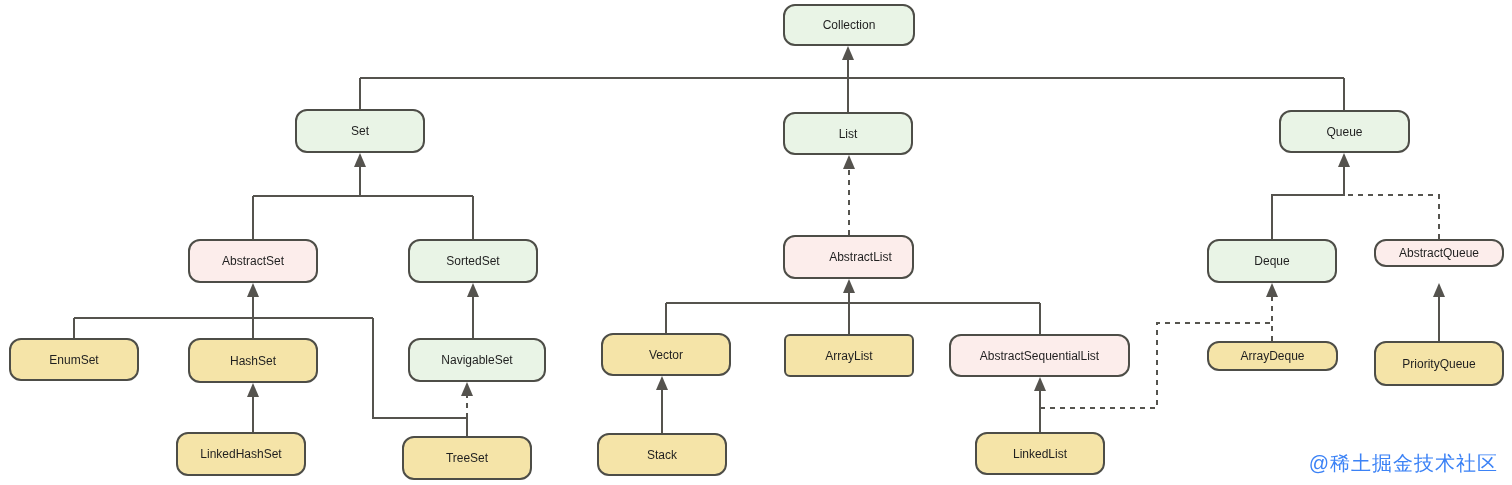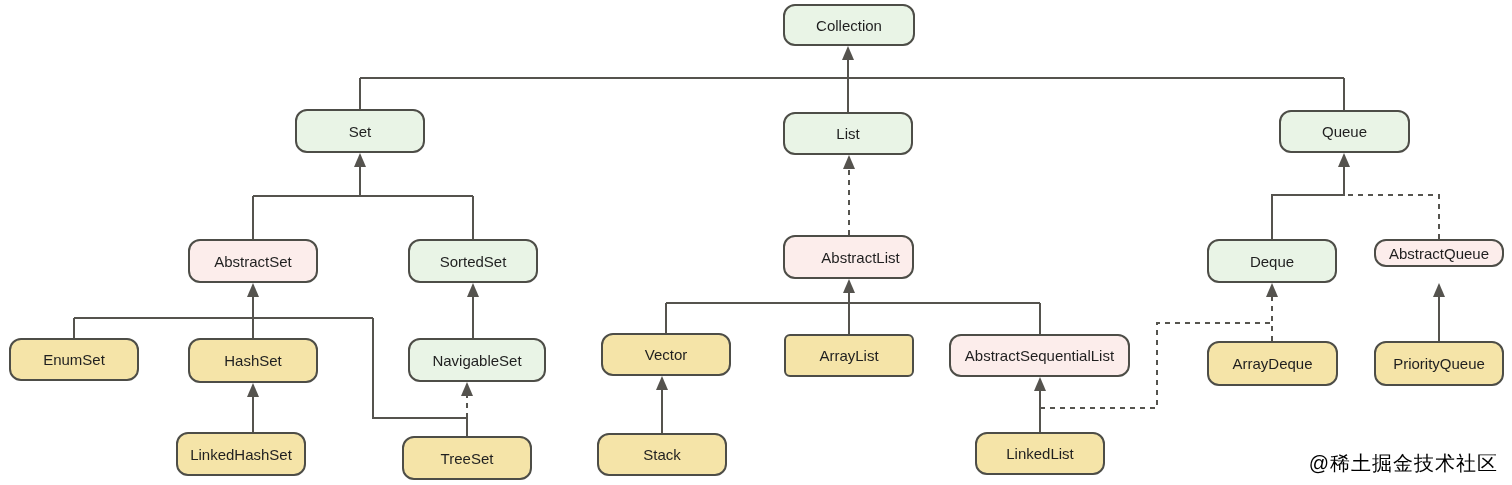--- a/index.html
+++ b/index.html
@@ -8,29 +8,29 @@
     font-family:"Liberation Sans", sans-serif;
   }
   .connectors{position:absolute;left:0;top:0;width:1512px;height:485px;}
   .edge{stroke:#55534e;stroke-width:2;fill:none;}
   .edge.dashed{stroke-dasharray:5 5;}
   .ahead{fill:#55534e;stroke:none;}
   .node{
     position:absolute;box-sizing:border-box;
     display:flex;align-items:center;justify-content:center;
     border:2px solid #4d4d47;border-radius:12px;
-    font-size:15px;color:#1f1f1f;white-space:nowrap;
+    font-size:12px;color:#1f1f1f;white-space:nowrap;
     background:#ffffff;
   }
   .node.green{background:#e9f4e6;}
   .node.pink{background:#fcedeb;}
   .node.yellow{background:#f5e4a8;}
   .watermark{
     position:absolute;right:14px;bottom:8px;
-    font-size:20px;color:#000000;letter-spacing:1px;
+    font-size:20px;color:#3b82f6;letter-spacing:1px;
     text-shadow:0 1px 0 #ffffff;
   }
 </style>
 </head>
 <body>
 
 <div class="canvas">
 
   <svg class="connectors" viewBox="0 0 1512 485" xmlns="http://www.w3.org/2000/svg">
 
@@ -100,21 +100,21 @@
   <div class="node pink" style="left:783px;top:235px;width:131px;height:44px;padding-left:24px;">AbstractList</div>
   <div class="node green" style="left:1207px;top:239px;width:130px;height:44px;">Deque</div>
   <div class="node pink" style="left:1374px;top:239px;width:130px;height:28px;">AbstractQueue</div>
 
   <div class="node yellow" style="left:9px;top:338px;width:130px;height:43px;">EnumSet</div>
   <div class="node yellow" style="left:188px;top:338px;width:130px;height:45px;">HashSet</div>
   <div class="node green" style="left:408px;top:338px;width:138px;height:44px;">NavigableSet</div>
   <div class="node yellow" style="left:601px;top:333px;width:130px;height:43px;">Vector</div>
   <div class="node yellow" style="left:784px;top:334px;width:130px;height:43px;border-radius:6px;">ArrayList</div>
   <div class="node pink" style="left:949px;top:334px;width:181px;height:43px;">AbstractSequentialList</div>
-  <div class="node yellow" style="left:1207px;top:341px;width:131px;height:45px;">ArrayDeque</div>
+  <div class="node yellow" style="left:1207px;top:341px;width:131px;height:30px;">ArrayDeque</div>
   <div class="node yellow" style="left:1374px;top:341px;width:130px;height:45px;">PriorityQueue</div>
 
   <div class="node yellow" style="left:176px;top:432px;width:130px;height:44px;">LinkedHashSet</div>
   <div class="node yellow" style="left:402px;top:436px;width:130px;height:44px;">TreeSet</div>
   <div class="node yellow" style="left:597px;top:433px;width:130px;height:43px;">Stack</div>
   <div class="node yellow" style="left:975px;top:432px;width:130px;height:43px;">LinkedList</div>
 
   <div class="watermark">@稀土掘金技术社区</div>
 </div>
 

